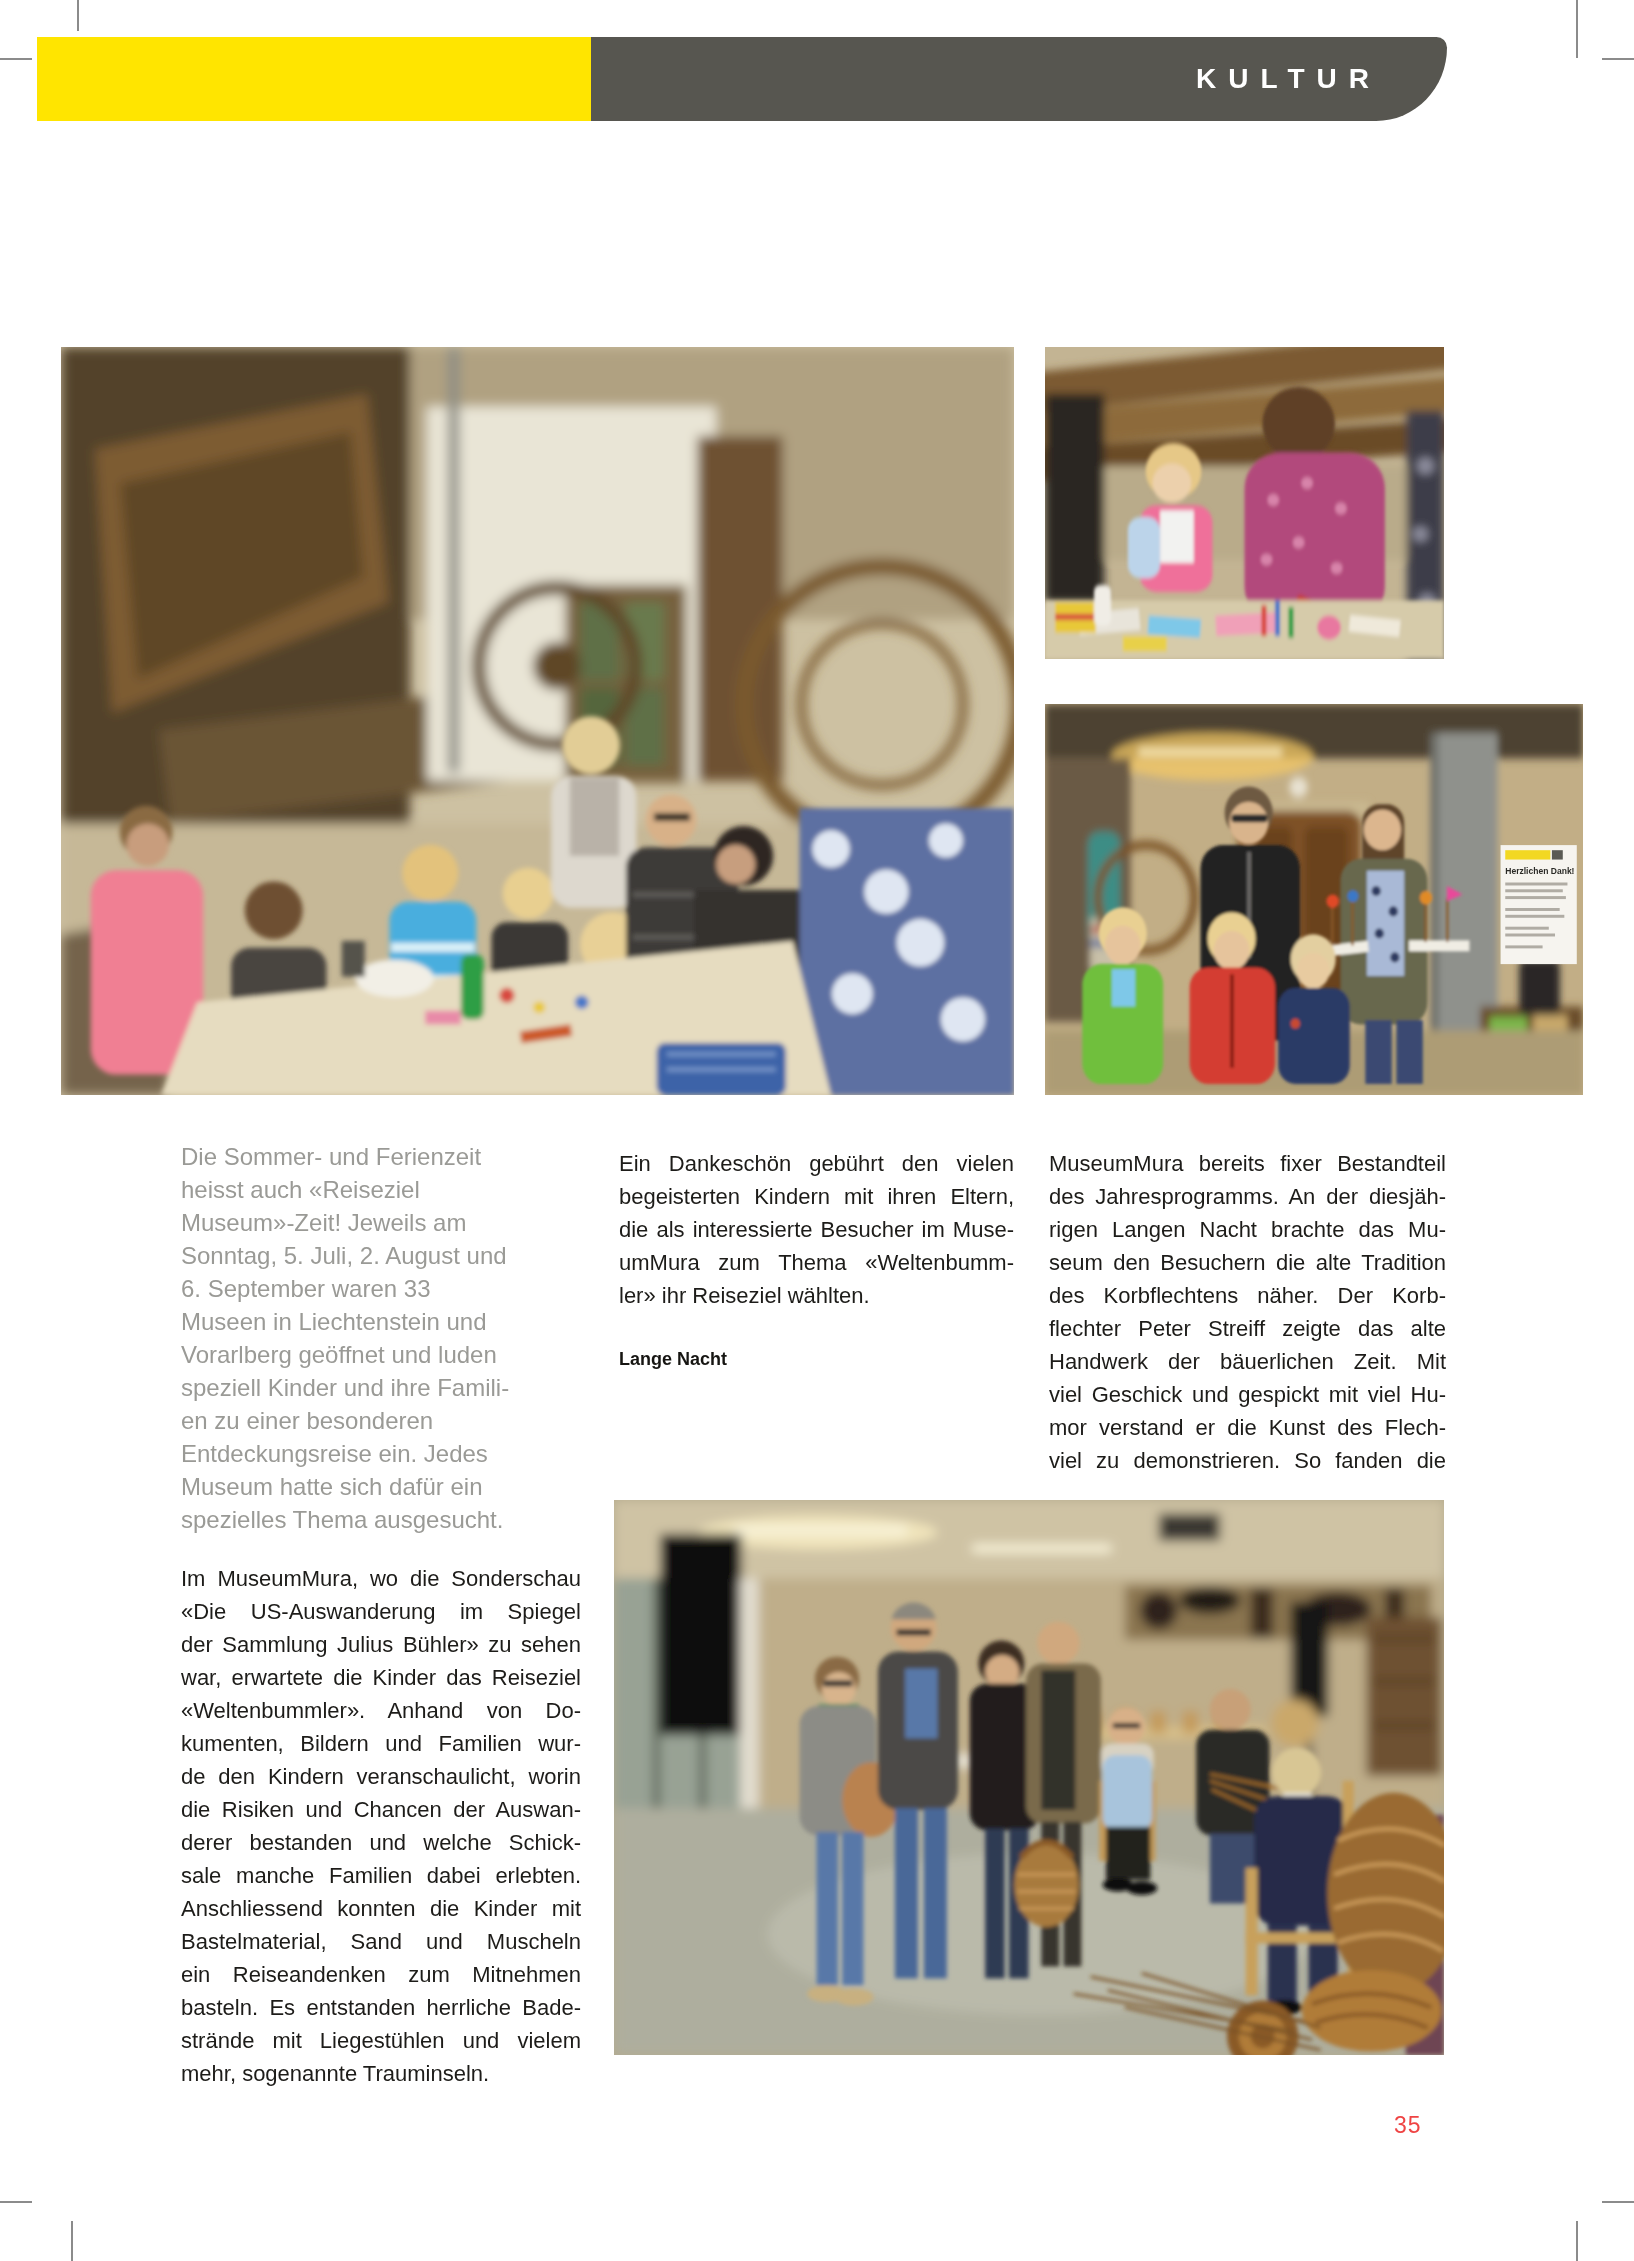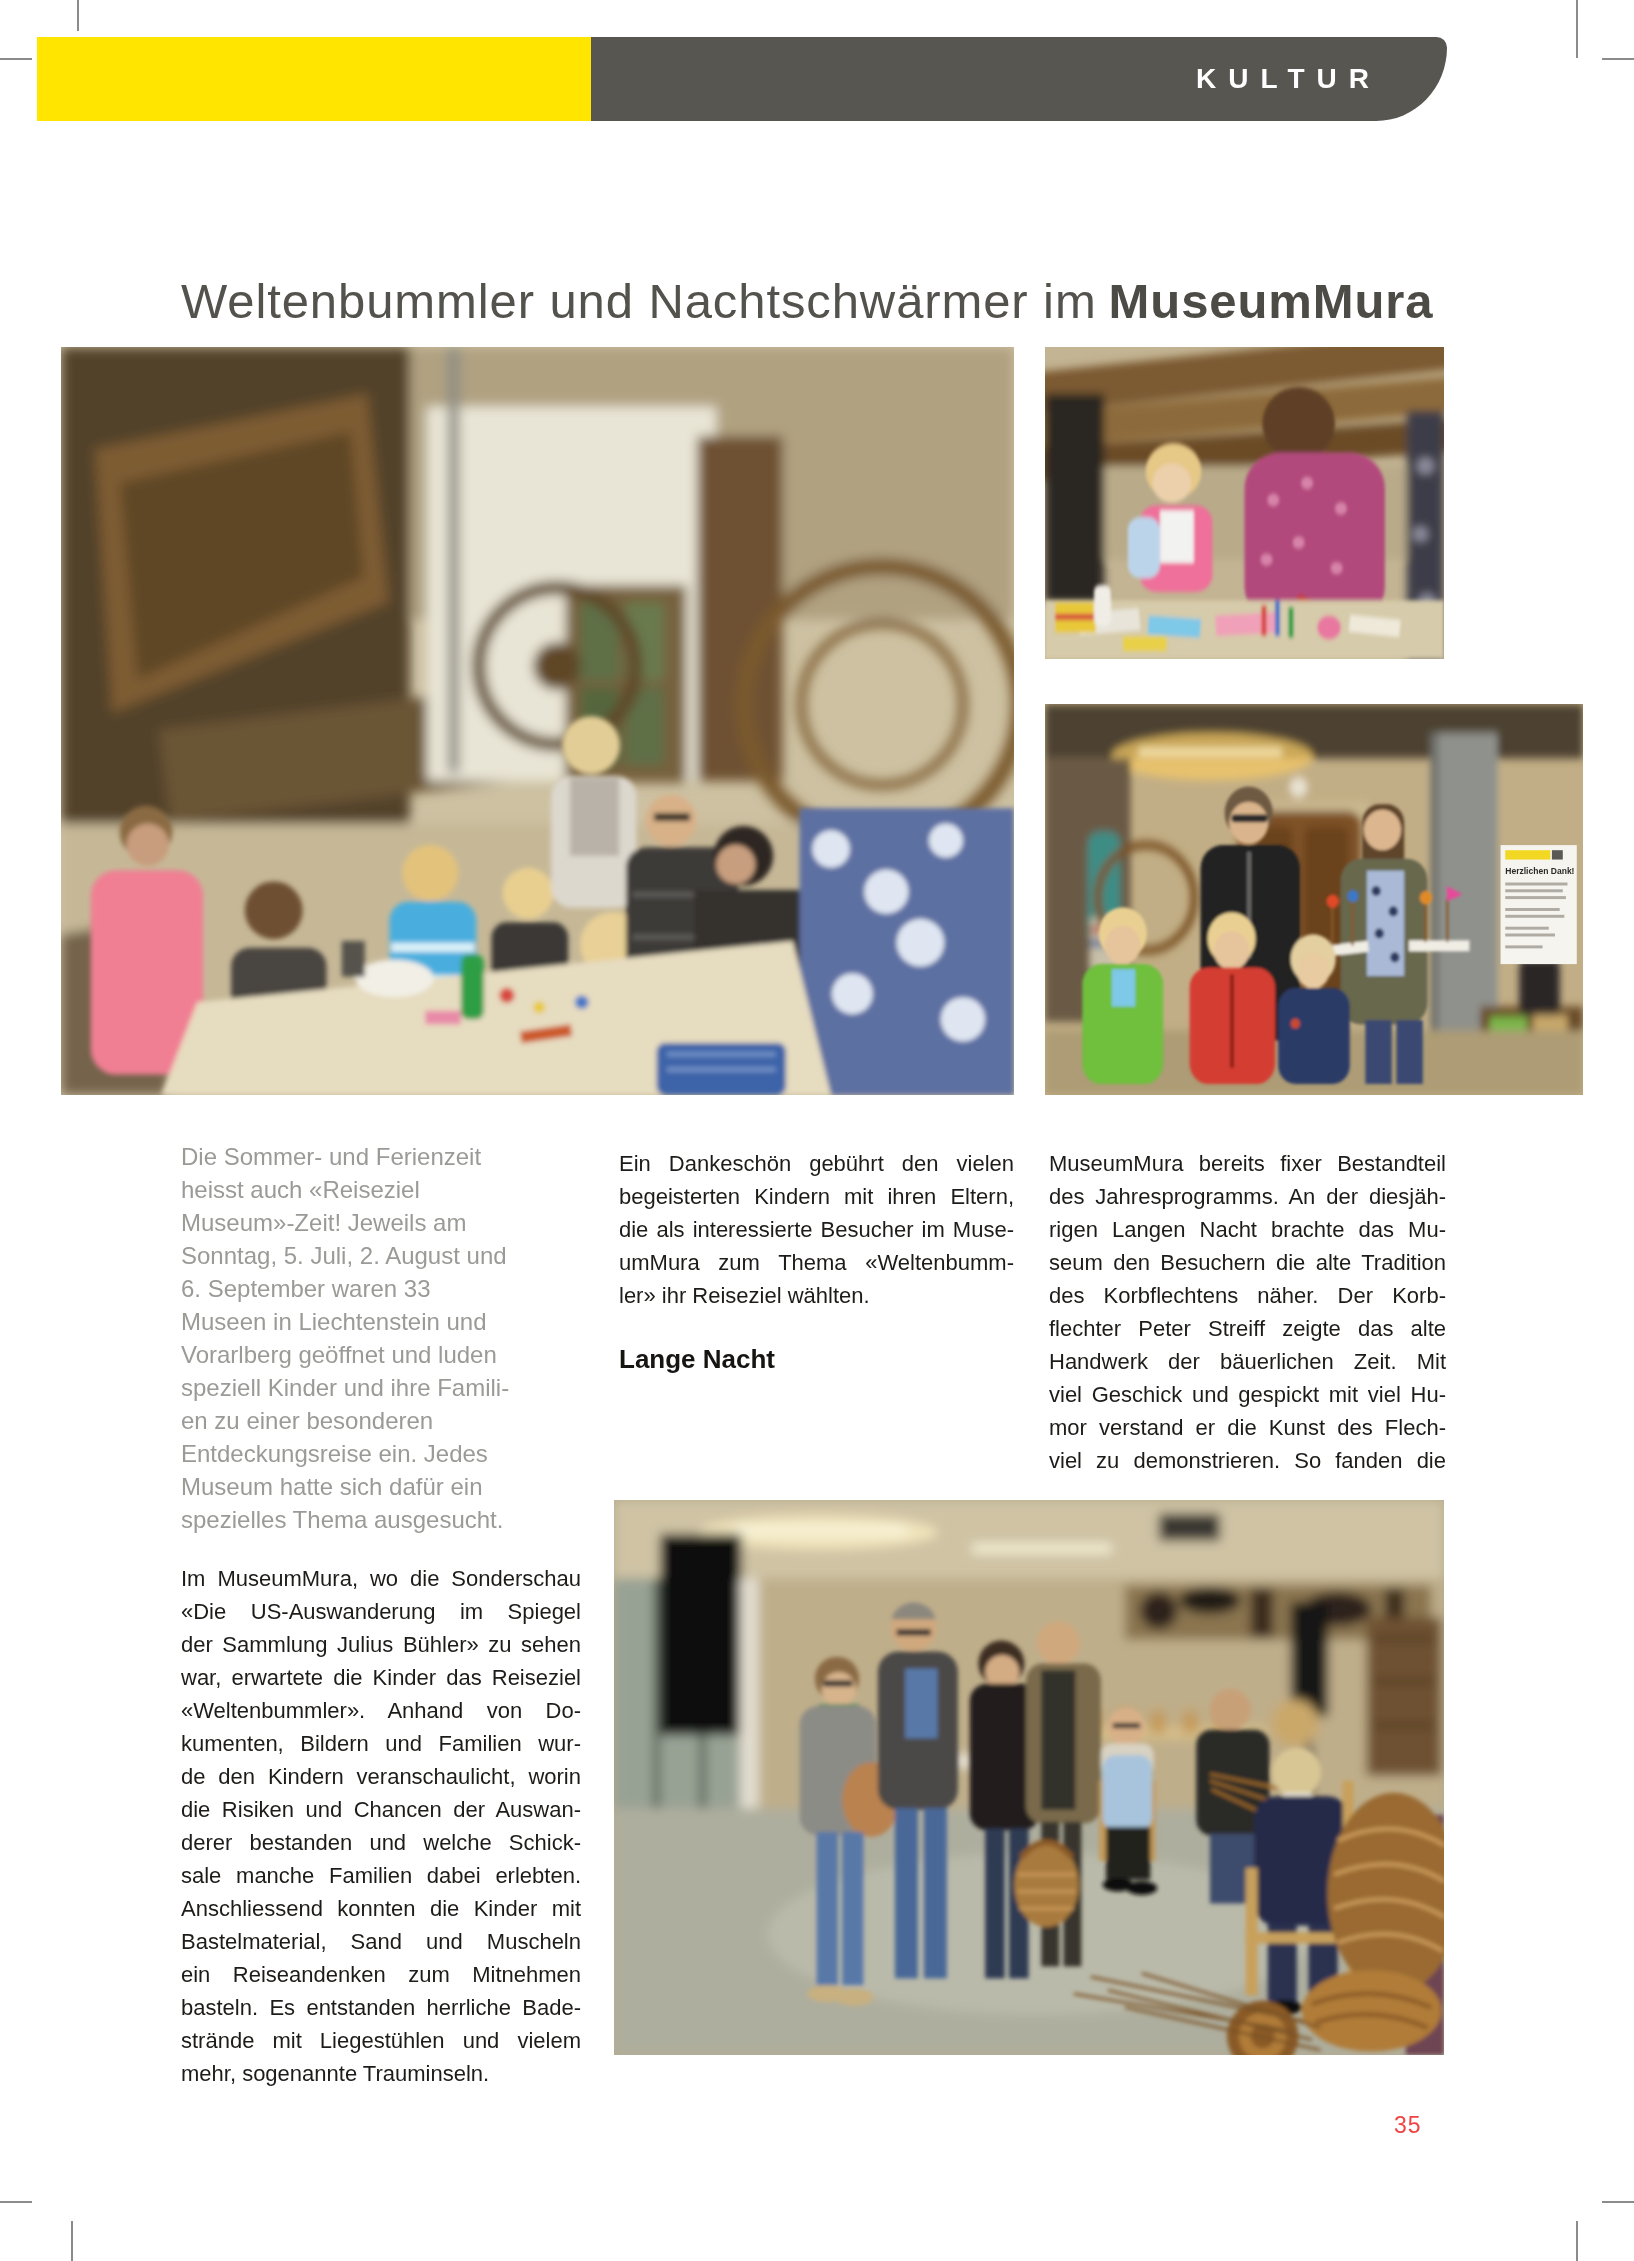--- a/index.html
+++ b/index.html
@@ -37,21 +37,21 @@
   .col1{left:181px;width:400px;}
   .col2{left:619px;width:395px;}
   .col3{left:1049px;width:397px;}
   .lead{color:#9a9a96;font-size:24px;}
   .lead .line{white-space:pre;}
   .bodytext{color:#1d1c19;font-size:22px;}
   .line{line-height:33px;min-height:33px;}
   .just{text-align:justify;text-align-last:justify;}
   .para2-block{margin-top:420px;} 
   .subhead{
-    font-weight:700;color:#161512;font-size:26px;line-height:33px;
+    font-weight:700;color:#161512;font-size:18px;line-height:33px;
     margin-top:31px;
   }
   .p-after-head{margin-top:37px;}
   
   .pagenum{
     position:absolute;left:1394px;top:2112px;color:#ef4444;font-size:23px;letter-spacing:0.9px;
   }
 </style>
 </head>
 <body>
@@ -65,21 +65,20 @@
   <div class="crop" style="left:0;top:2201px;width:32px;height:1.7px;"></div>
   <div class="crop" style="left:1602px;top:2201px;width:32px;height:1.7px;"></div>
   <div class="crop" style="left:71px;top:2221px;width:1.7px;height:40px;"></div>
   <div class="crop" style="left:1576px;top:2221px;width:1.7px;height:40px;"></div>
 
   <div class="bar-yellow"></div>
   <div class="bar-dark">
     <span class="kultur">KULTUR</span>
   </div>
 
-  <h1 class="title"><span>Weltenbummler und Nachtschwärmer im</span><span class="bold">MuseumMura</span></h1>
 
   <div class="photo photo1">
     <svg viewBox="0 0 1120 879" preserveAspectRatio="none">
       <defs>
         <filter id="p1a" x="-15%" y="-15%" width="130%" height="130%">
             <feGaussianBlur stdDeviation="7"></feGaussianBlur>
           </filter>
         <filter id="p1b" x="-15%" y="-15%" width="130%" height="130%">
             <feGaussianBlur stdDeviation="3"></feGaussianBlur>
           </filter>

